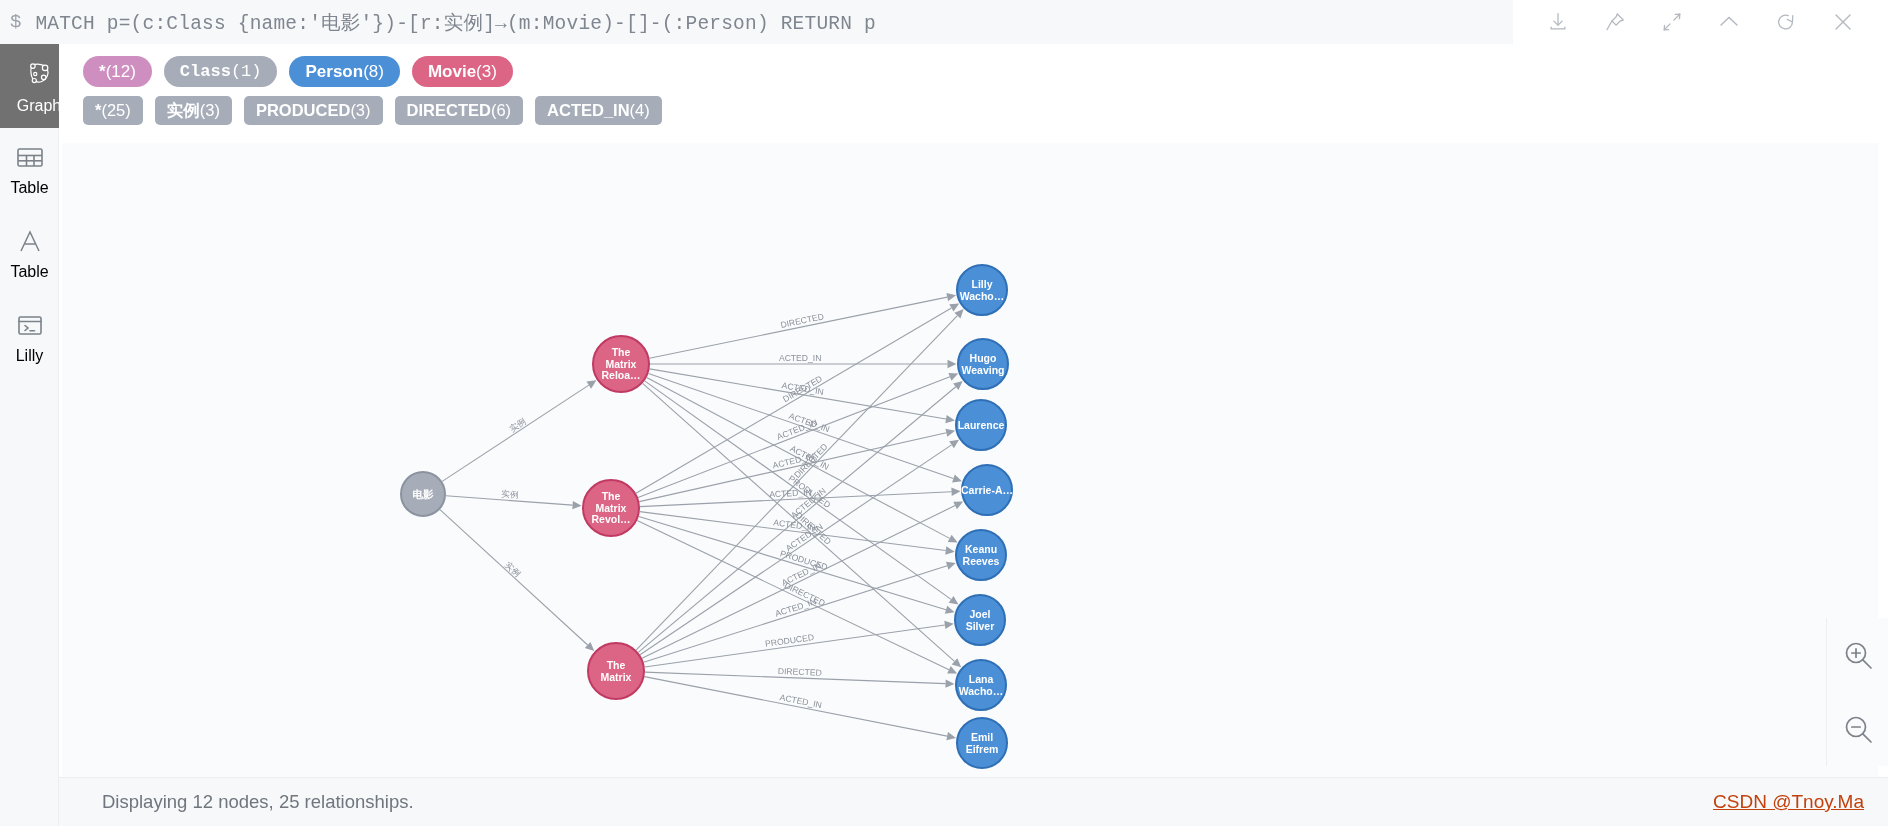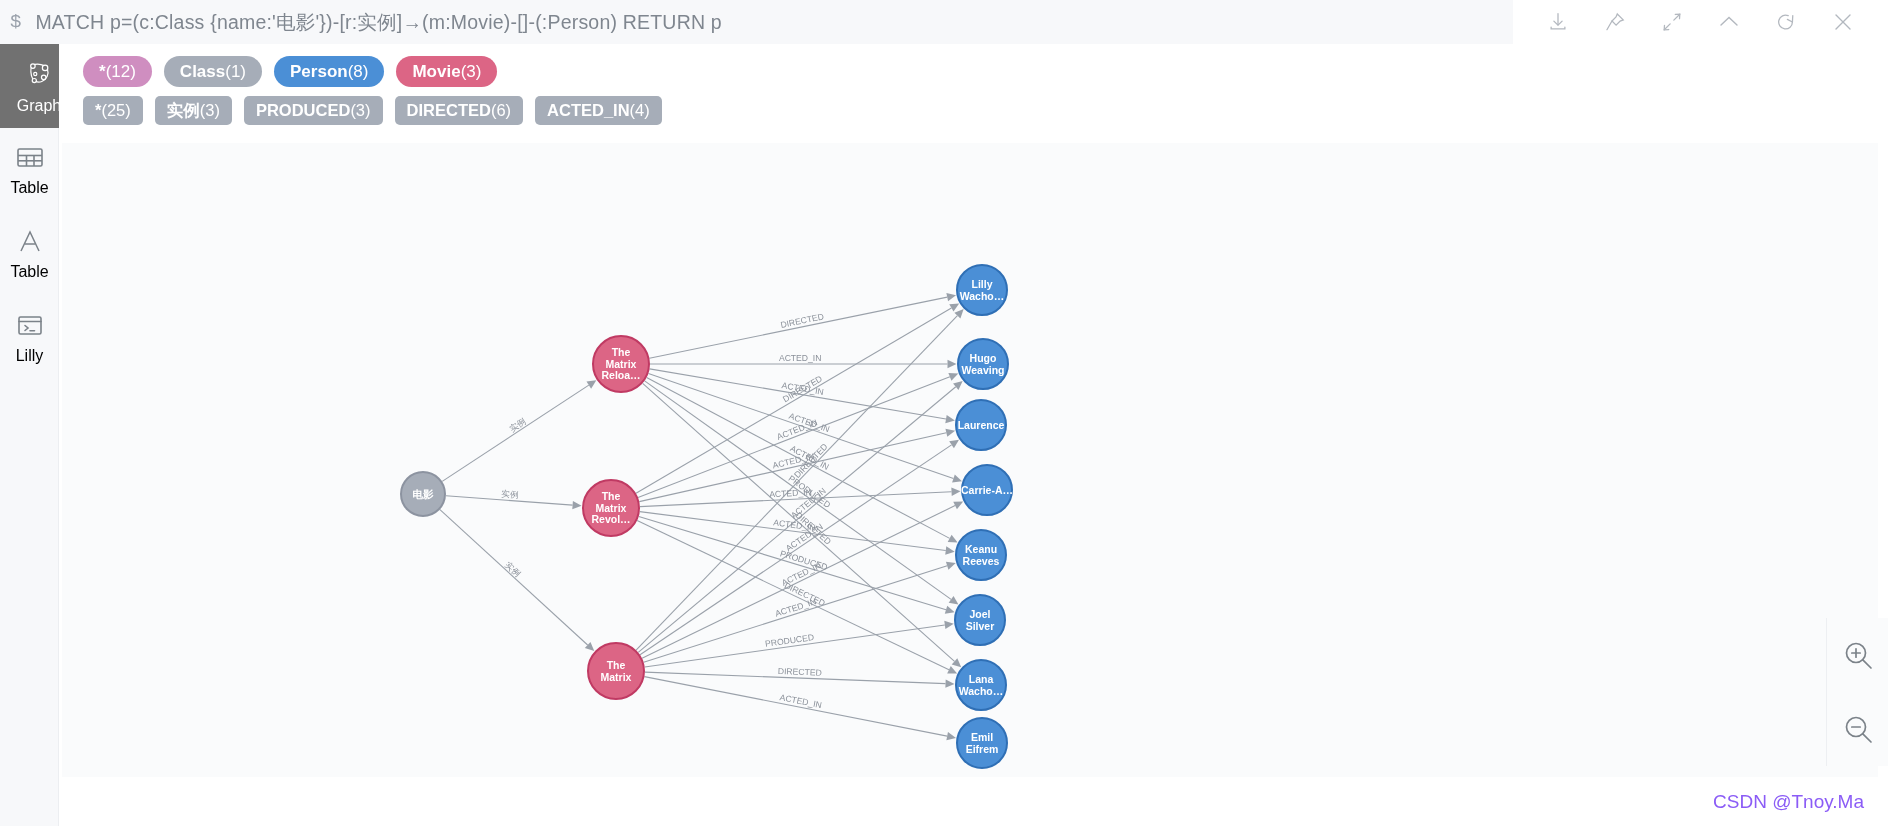--- a/index.html
+++ b/index.html
@@ -23,21 +23,21 @@
     background: #f7f8fa;
     display: flex; align-items: center;
     padding-left: 10px;
     height: 44px;
   }
   .prompt-glyph {
     font-family: "Liberation Mono", monospace;
     font-size: 19px; color: #9aa1ab; margin-right: 14px; line-height: 1;
   }
   .query-text {
-    font-family: Liberation Sans, sans-serif;
+    font-family: Liberation Mono, monospace;
     font-size: 19.5px; color: #7f868f; white-space: pre;
     letter-spacing: 0.2px;
   }
   .editor-actions {
     flex: 1 1 auto; background: #ffffff;
     display: flex; align-items: center; justify-content: space-around;
     padding: 0 16px;
   }
   .ico-btn {
     width: 44px; height: 44px;
@@ -114,21 +114,21 @@
 
   
   .statusbar {
     position: absolute; left: 59px; top: 777px; width: 1829px; height: 49px;
     background: #f7f8fa; border-top: 1px solid #eceef1;
     display: flex; align-items: center;
   }
   .status-text { margin-left: 43px; font-size: 18.5px; color: #6f767e; }
   .watermark {
     position: absolute; right: 24px; top: 791px;
-    font-size: 19px; color: #8b5cf6;
+    font-size: 19px; color: #c2410c; text-decoration: underline;
   }
 </style>
 </head>
 <body>
 
 <div id="app">
 
   <div class="editor-bar">
     <div class="editor-field">
       <span class="prompt-glyph">$</span>
@@ -227,21 +227,21 @@
       <span class="side-label">Lilly</span>
     </div>
   </div>
 
   <div class="legend">
     <div class="chip-row" id="node-chips">
         <div class="chip chip-node" style="background: rgb(207, 142, 192);">
           <span>*</span>
           <span class="cnt">(12)</span>
         </div>
-        <div class="chip chip-node" style="background: rgb(166, 173, 184);">
+        <div class="chip chip-node" style="background: rgb(166, 173, 184); font-family: Liberation Mono, monospace;">
           <span>Class</span>
           <span class="cnt">(1)</span>
         </div>
         <div class="chip chip-node" style="background: rgb(75, 143, 214); text-align: right;">
           <span>Person</span>
           <span class="cnt">(8)</span>
         </div>
         <div class="chip chip-node" style="background: rgb(220, 101, 133);">
           <span>Movie</span>
           <span class="cnt">(3)</span>
@@ -477,15 +477,18 @@
     </div>
     <div class="zoom-btn">
       <svg width="34" height="34" viewBox="0 0 34 34" fill="none" stroke="#7b8289" stroke-width="1.7" stroke-linecap="round">
         <circle cx="15" cy="15" r="9.5"></circle>
           <path d="M21.8 21.8 L30 30"></path>
         <path d="M10.8 15 H19.2"></path>
       </svg>
     </div>
   </div>
 
+  <div class="statusbar">
+    <span class="status-text">Displaying 12 nodes, 25 relationships.</span>
+  </div>
   <div class="watermark">CSDN @Tnoy.Ma</div>
 
 </div>
 
 </body></html>

